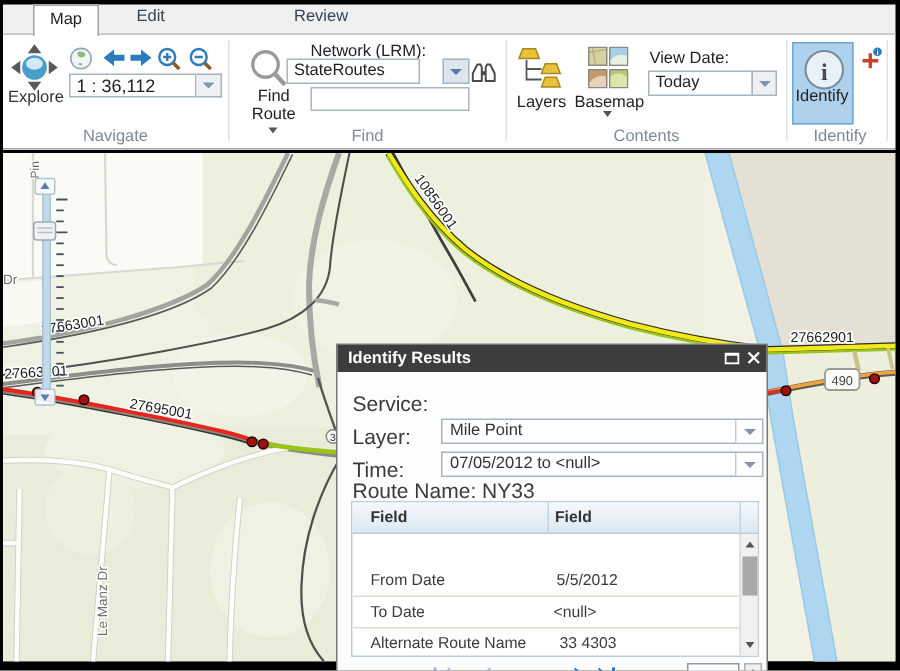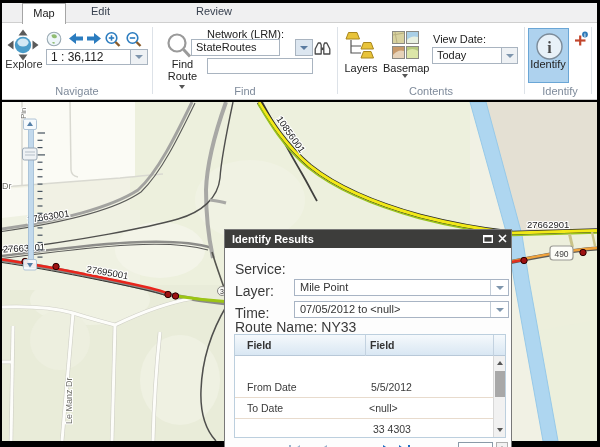--- a/index.html
+++ b/index.html
@@ -312,20 +312,21 @@
 
     <div class="abs" style="left:0;top:42px;width:258px;height:21px;border-bottom:1px solid #e8dbcd;box-sizing:border-box;">
       <span class="abs" style="left:12px;top:4px;">From Date</span>
         <span class="abs" style="left:136px;top:4px;">5/5/2012</span>
     </div>
     <div class="abs" style="left:0;top:63px;width:258px;height:21px;border-bottom:1px solid #e8dbcd;box-sizing:border-box;">
       <span class="abs" style="left:12px;top:4px;">To Date</span>
         <span class="abs" style="left:134px;top:4px;">&lt;null&gt;</span>
     </div>
     <div class="abs" style="left:0;top:84px;width:258px;height:18px;">
+      <span class="abs" style="left:12px;top:4px;">Alternate Route Name</span>
         <span class="abs" style="left:138px;top:4px;">33 4303</span>
     </div>
 
     <div class="abs" style="left:258px;top:21px;width:12px;height:81px;background:#f1f1f1;border-left:1px solid #d8d8d8;box-sizing:border-box;">
       <div class="abs" style="left:2.8px;top:5px;width:0;height:0;border-left:3.2px solid transparent;border-right:3.2px solid transparent;border-bottom:4.5px solid #555;"></div>
       <div class="abs" style="left:1px;top:15px;width:10px;height:26px;background:#a8a8a8;"></div>
       <div class="abs" style="left:2.8px;bottom:5px;width:0;height:0;border-left:3.2px solid transparent;border-right:3.2px solid transparent;border-top:4.5px solid #555;"></div>
     </div>
   </div>
 

